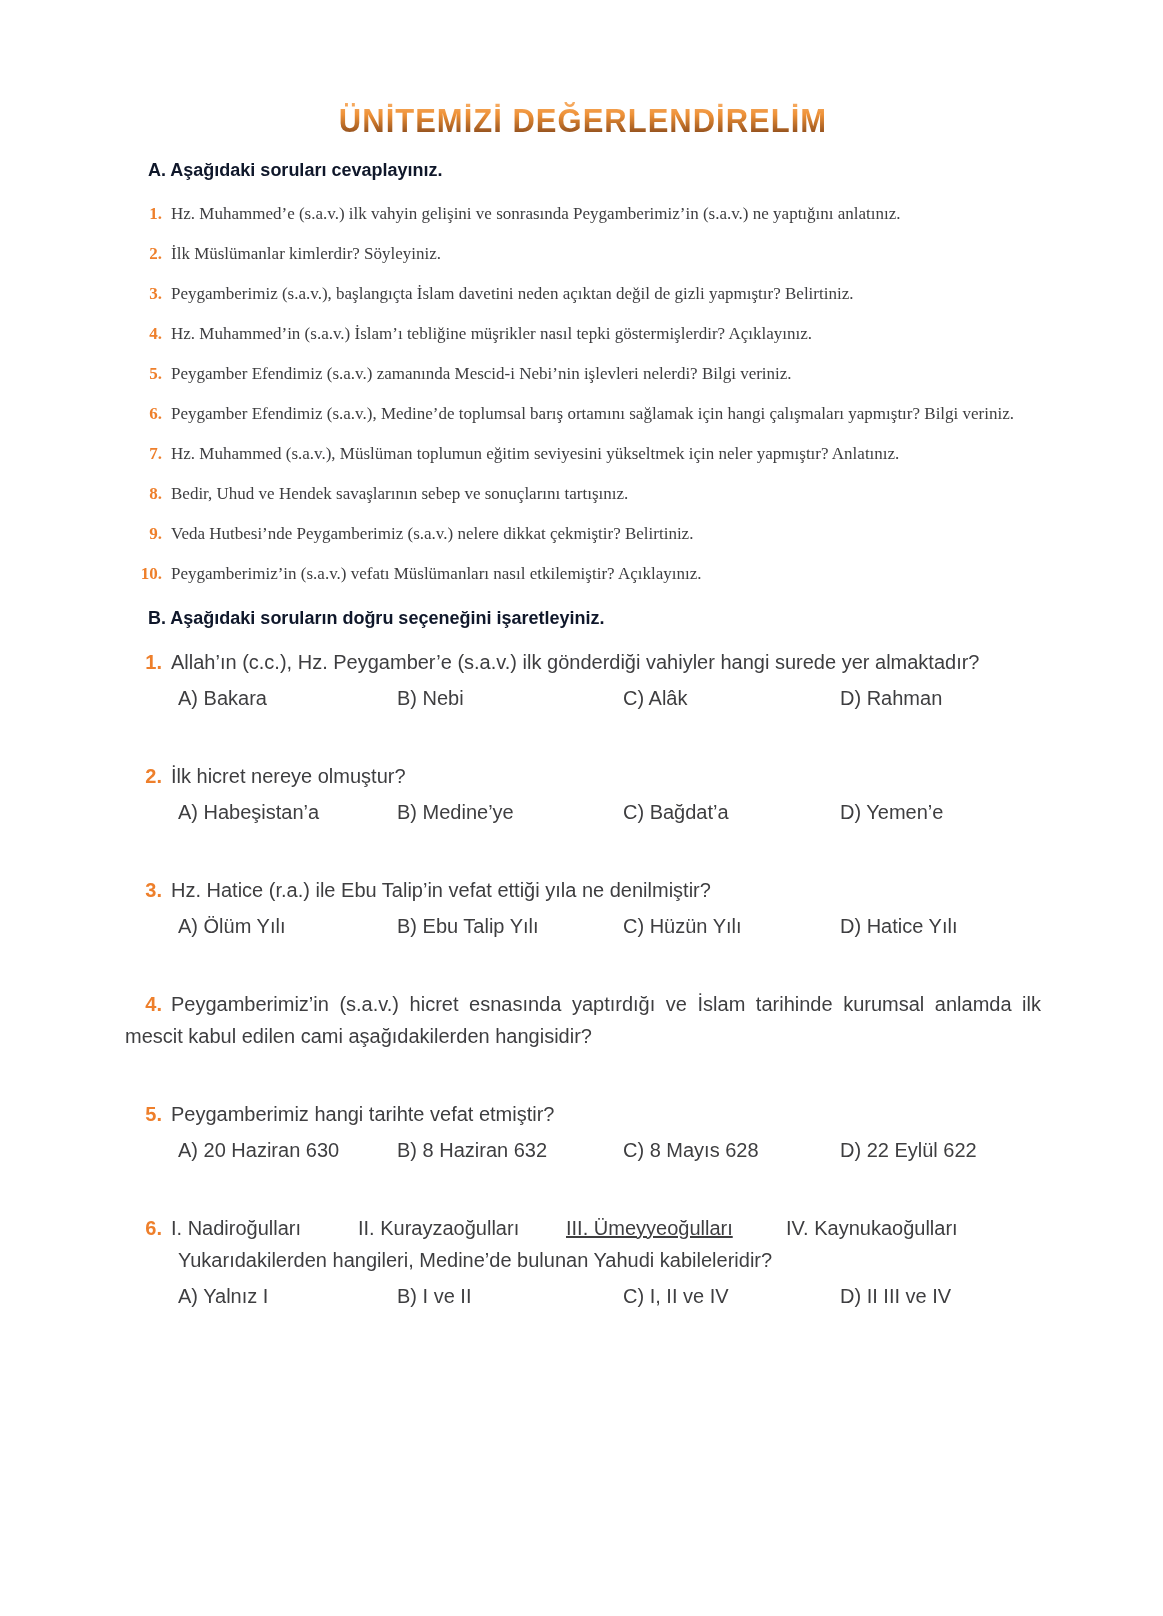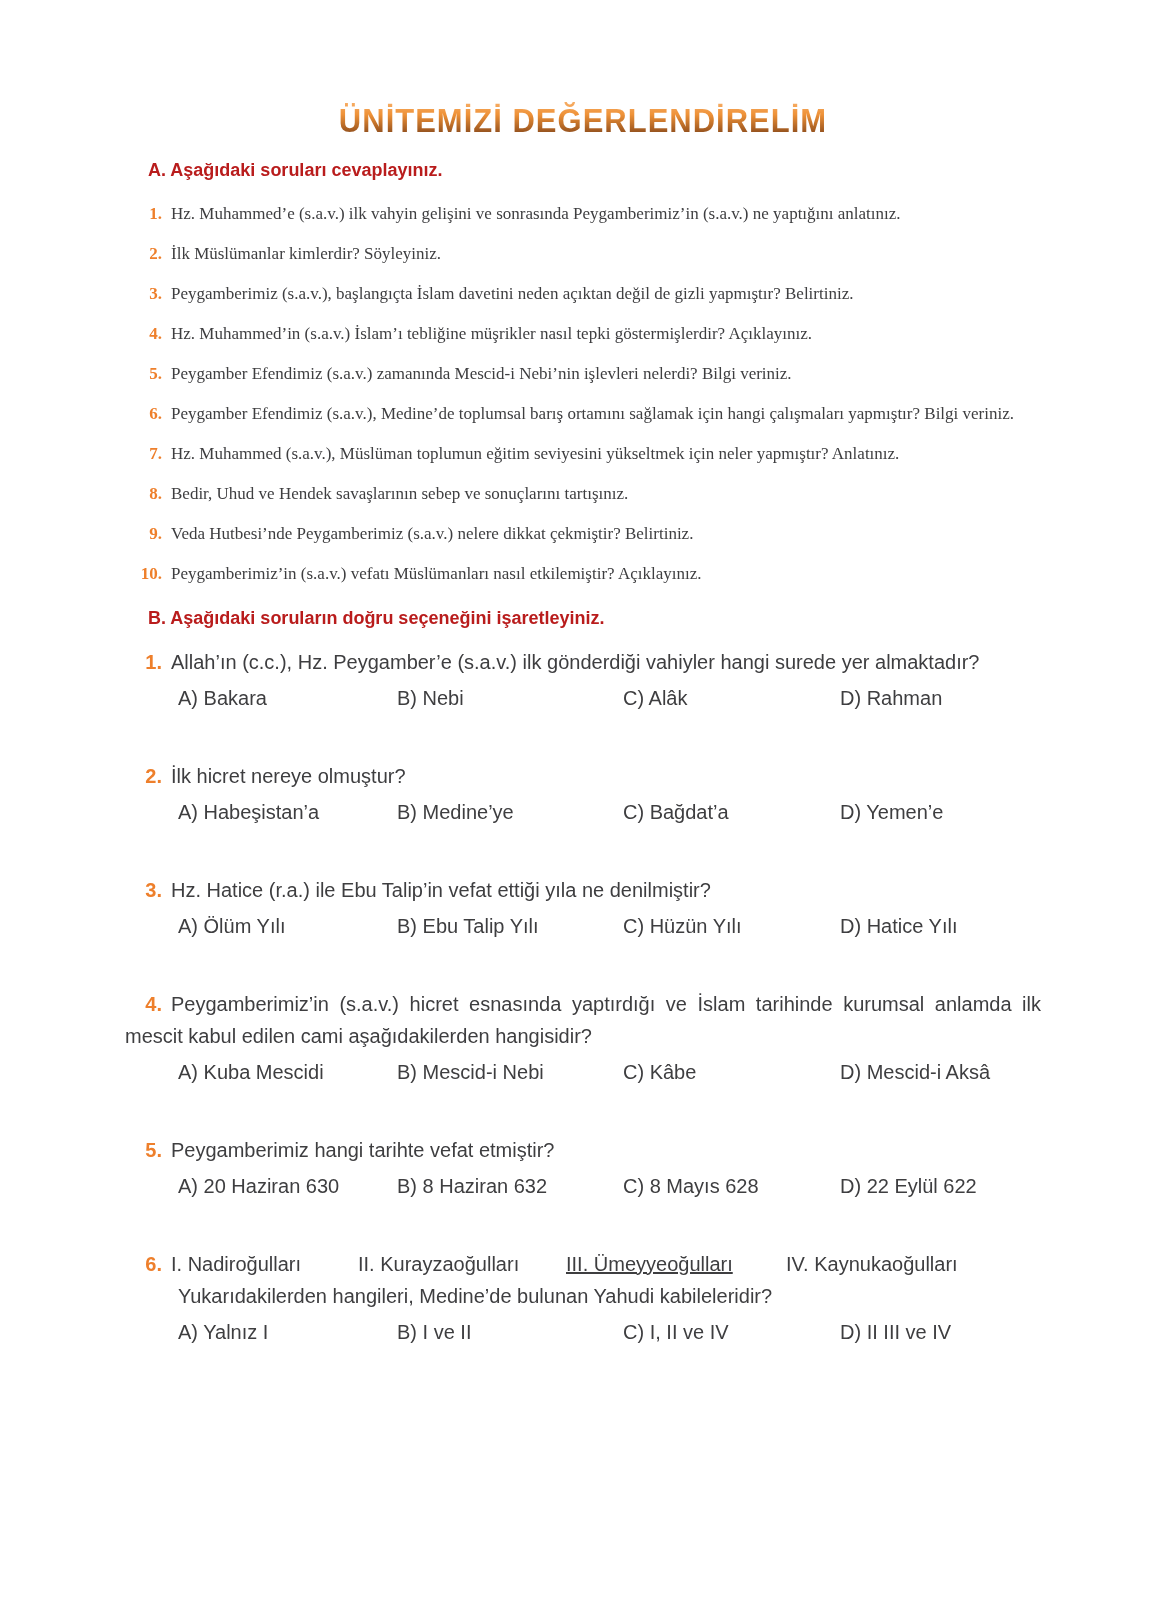--- a/index.html
+++ b/index.html
@@ -23,21 +23,21 @@
     line-height: 40px;
     margin-bottom: 16px;
     background: linear-gradient(180deg, #f7b06a 0%, #ef9238 32%, #a65d22 68%, #4f2d16 100%);
     -webkit-background-clip: text;
     background-clip: text;
     -webkit-text-fill-color: transparent;
     color: transparent;
     transform: scaleY(1.05);
   }
   .sec-heading {
-    color: #b91c1c;
+    color: #0f172a;
     font-weight: bold;
     font-size: 18px;
     line-height: 24px;
     margin-left: 23px;
     margin-bottom: 16px;
   }
   .sec-b-heading { margin-top: 16px; }
   
   .qa {
     font-size: 17px;
@@ -138,26 +138,20 @@
       <div class="opts">
         <span class="opt opt-a">A) Ölüm Yılı</span>
         <span class="opt opt-b">B) Ebu Talip Yılı</span>
         <span class="opt opt-c">C) Hüzün Yılı</span>
         <span class="opt opt-d">D) Hatice Yılı</span>
       </div>
     </div>
 
     <div class="qb">
       <div><span class="qnum">4.</span><span>Peygamberimiz’in (s.a.v.) hicret esnasında yaptırdığı ve İslam tarihinde kurumsal anlamda ilk mescit kabul edilen cami aşağıdakilerden hangisidir?</span></div>
-      <div class="opts">
-        <span class="opt opt-a">A) Kuba Mescidi</span>
-        <span class="opt opt-b">B) Mescid-i Nebi</span>
-        <span class="opt opt-c">C) Kâbe</span>
-        <span class="opt opt-d">D) Mescid-i Aksâ</span>
-      </div>
     </div>
 
     <div class="qb">
       <div><span class="qnum">5.</span><span>Peygamberimiz hangi tarihte vefat etmiştir?</span></div>
       <div class="opts">
         <span class="opt opt-a">A) 20 Haziran 630</span>
         <span class="opt opt-b">B) 8 Haziran 632</span>
         <span class="opt opt-c">C) 8 Mayıs 628</span>
         <span class="opt opt-d">D) 22 Eylül 622</span>
       </div>

